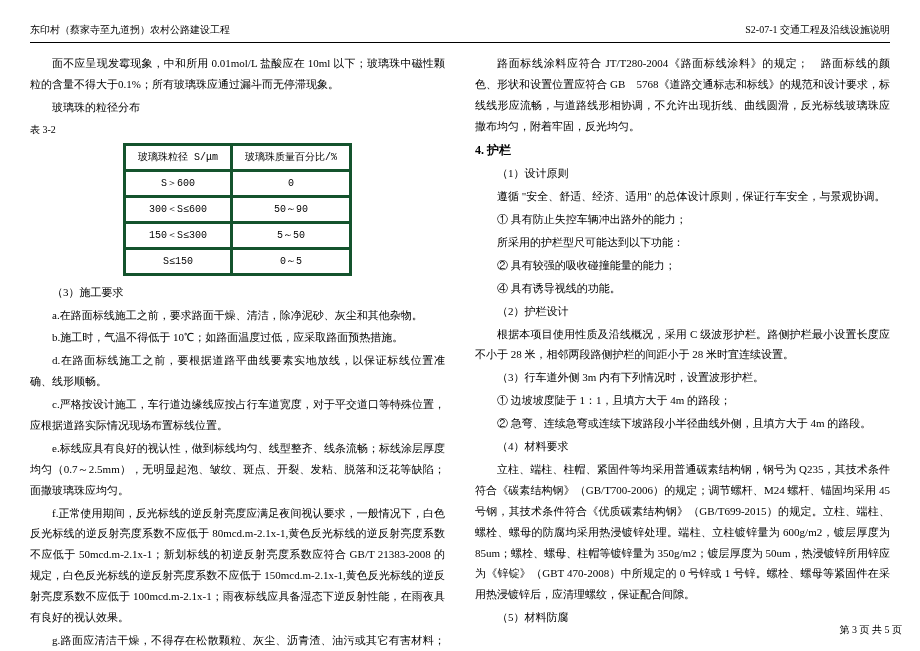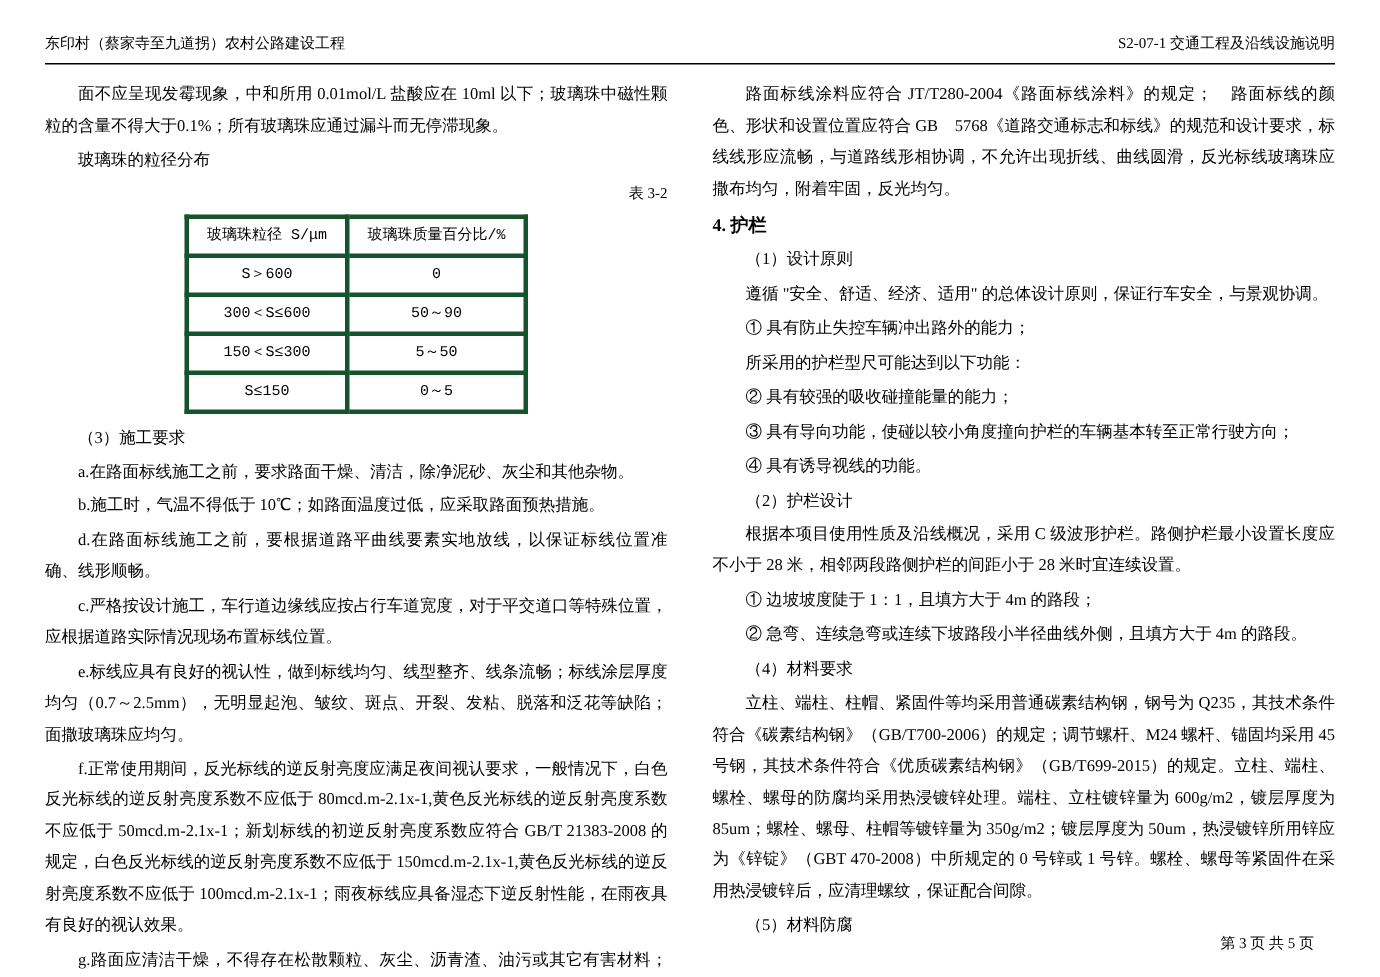--- a/index.html
+++ b/index.html
@@ -42,28 +42,28 @@
       font-size: 10px;
     }
     table td, table th {
       border: 3px solid #14532d;
       padding: 2px 12px;
       text-align: center;
       font-weight: normal;
       font-family: Liberation Mono, monospace;
     }
     .table-caption {
-      text-align: right;
+      text-align: left;
       font-size: 10px;
       margin-bottom: 2px;
     }
     .footer {
       position: absolute;
       bottom: 12px;
-      right: 44px;
+      right: 18px;
       font-size: 10px;
     }
     .heading4 { font-weight: bold; font-size: 12px; margin-top:2px; margin-bottom:2px;}
   </style>
 </head>
 <body>
 
 <div class="header">
   <span>东印村（蔡家寺至九道拐）农村公路建设工程</span>
   <span>S2-07-1 交通工程及沿线设施说明</span>
@@ -110,24 +110,24 @@
   </div>
 
   <div class="column">
     <p class="indent">路面标线涂料应符合 JT/T280-2004《路面标线涂料》的规定；　路面标线的颜色、形状和设置位置应符合 GB　5768《道路交通标志和标线》的规范和设计要求，标线线形应流畅，与道路线形相协调，不允许出现折线、曲线圆滑，反光标线玻璃珠应撒布均匀，附着牢固，反光均匀。</p>
     <p class="heading4">4. 护栏</p>
     <p class="sub-indent">（1）设计原则</p>
     <p class="sub-indent">遵循 "安全、舒适、经济、适用" 的总体设计原则，保证行车安全，与景观协调。</p>
     <p class="sub-indent">① 具有防止失控车辆冲出路外的能力；</p>
     <p class="sub-indent">所采用的护栏型尺可能达到以下功能：</p>
     <p class="sub-indent">② 具有较强的吸收碰撞能量的能力；</p>
-    <p class="sub-indent">③ 具有导向功能，使碰以较小角度撞向护栏的车辆基本转至正常行驶方向；</p>
     <p class="sub-indent">④ 具有诱导视线的功能。</p>
     <p class="sub-indent">（2）护栏设计</p>
     <p class="sub-indent">根据本项目使用性质及沿线概况，采用 C 级波形护栏。路侧护栏最小设置长度应不小于 28 米，相邻两段路侧护栏的间距小于 28 米时宜连续设置。</p>
+    <p class="sub-indent">（3）行车道外侧 3m 内有下列情况时，设置波形护栏。</p>
     <p class="sub-indent">① 边坡坡度陡于 1：1，且填方大于 4m 的路段；</p>
     <p class="sub-indent">② 急弯、连续急弯或连续下坡路段小半径曲线外侧，且填方大于 4m 的路段。</p>
     <p class="sub-indent">（4）材料要求</p>
     <p class="sub-indent">立柱、端柱、柱帽、紧固件等均采用普通碳素结构钢，钢号为 Q235，其技术条件符合《碳素结构钢》（GB/T700-2006）的规定；调节螺杆、M24 螺杆、锚固均采用 45 号钢，其技术条件符合《优质碳素结构钢》（GB/T699-2015）的规定。立柱、端柱、螺栓、螺母的防腐均采用热浸镀锌处理。端柱、立柱镀锌量为 600g/m2，镀层厚度为 85um；螺栓、螺母、柱帽等镀锌量为 350g/m2；镀层厚度为 50um，热浸镀锌所用锌应为《锌锭》（GBT 470-2008）中所规定的 0 号锌或 1 号锌。螺栓、螺母等紧固件在采用热浸镀锌后，应清理螺纹，保证配合间隙。</p>
     <p class="sub-indent">（5）材料防腐</p>
 
   </div>
 </div>
 
 <div class="footer">第 3 页 共 5 页</div>

